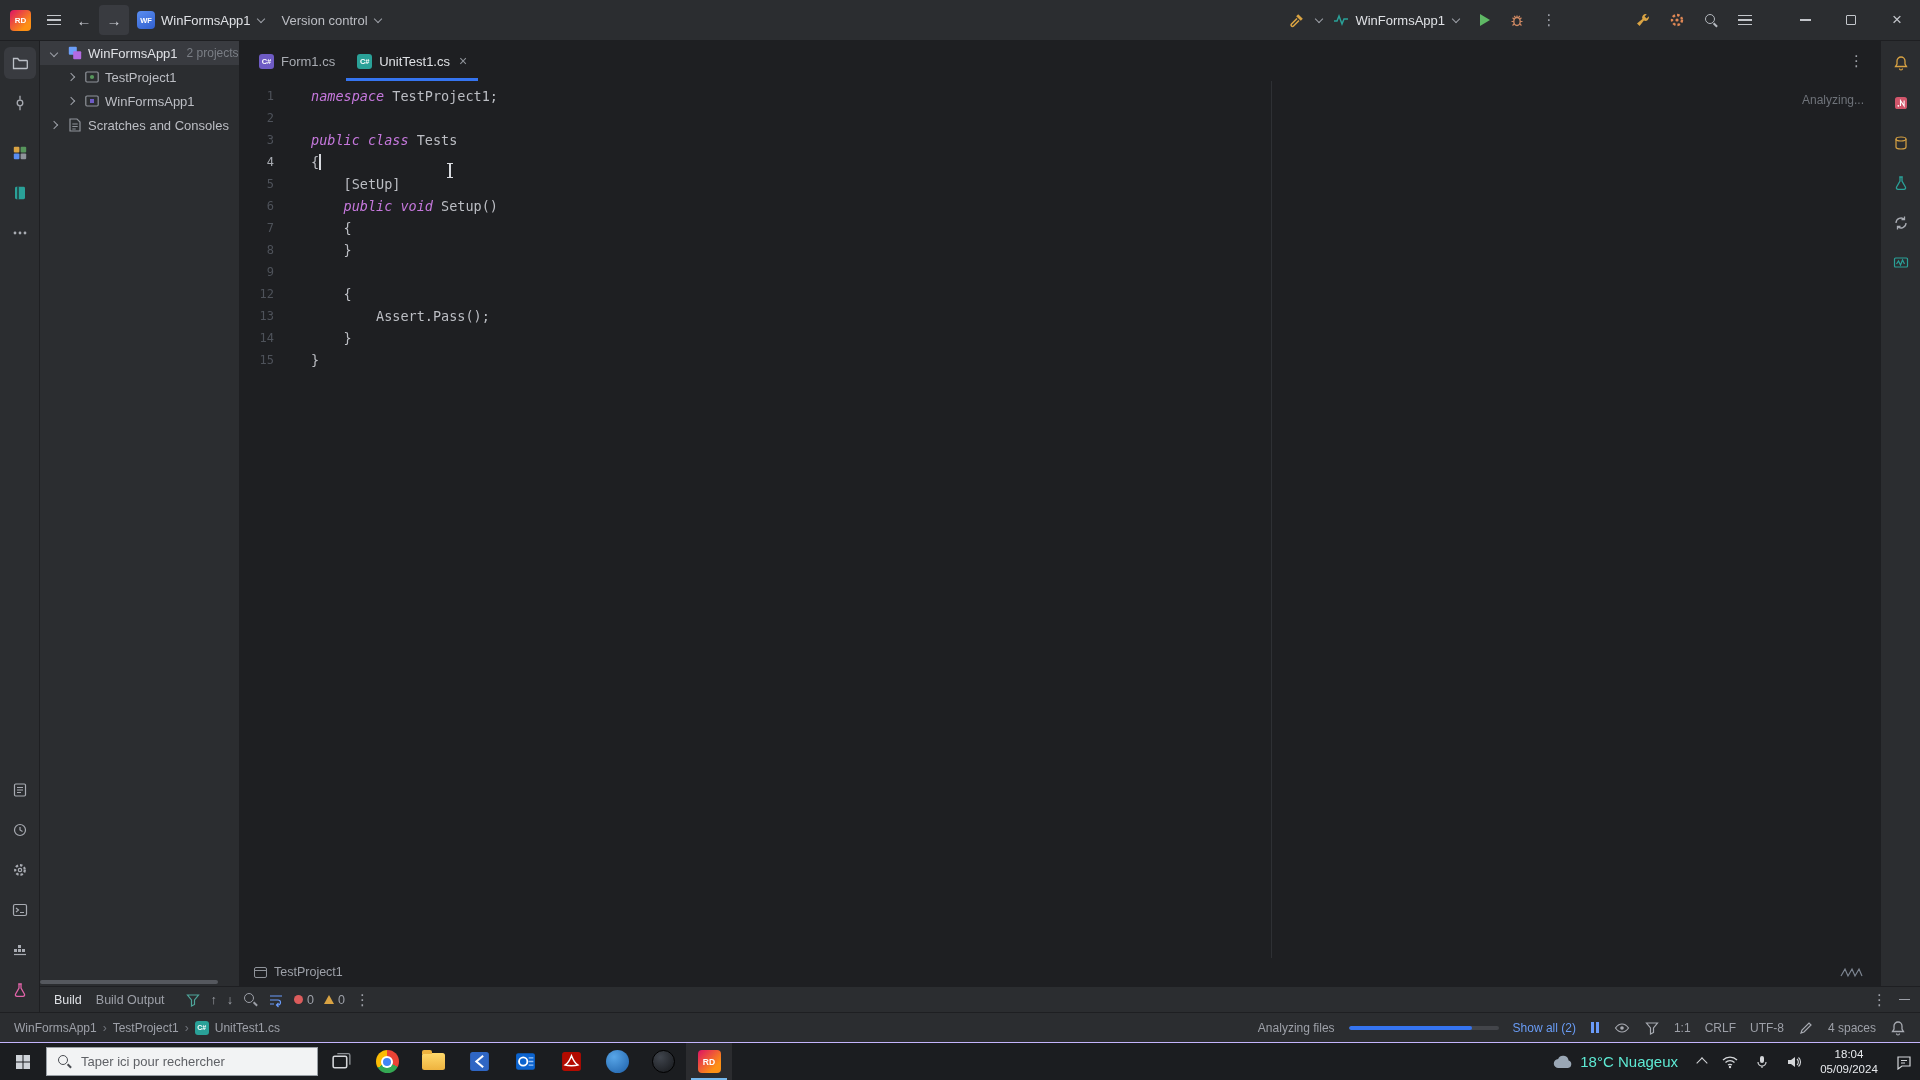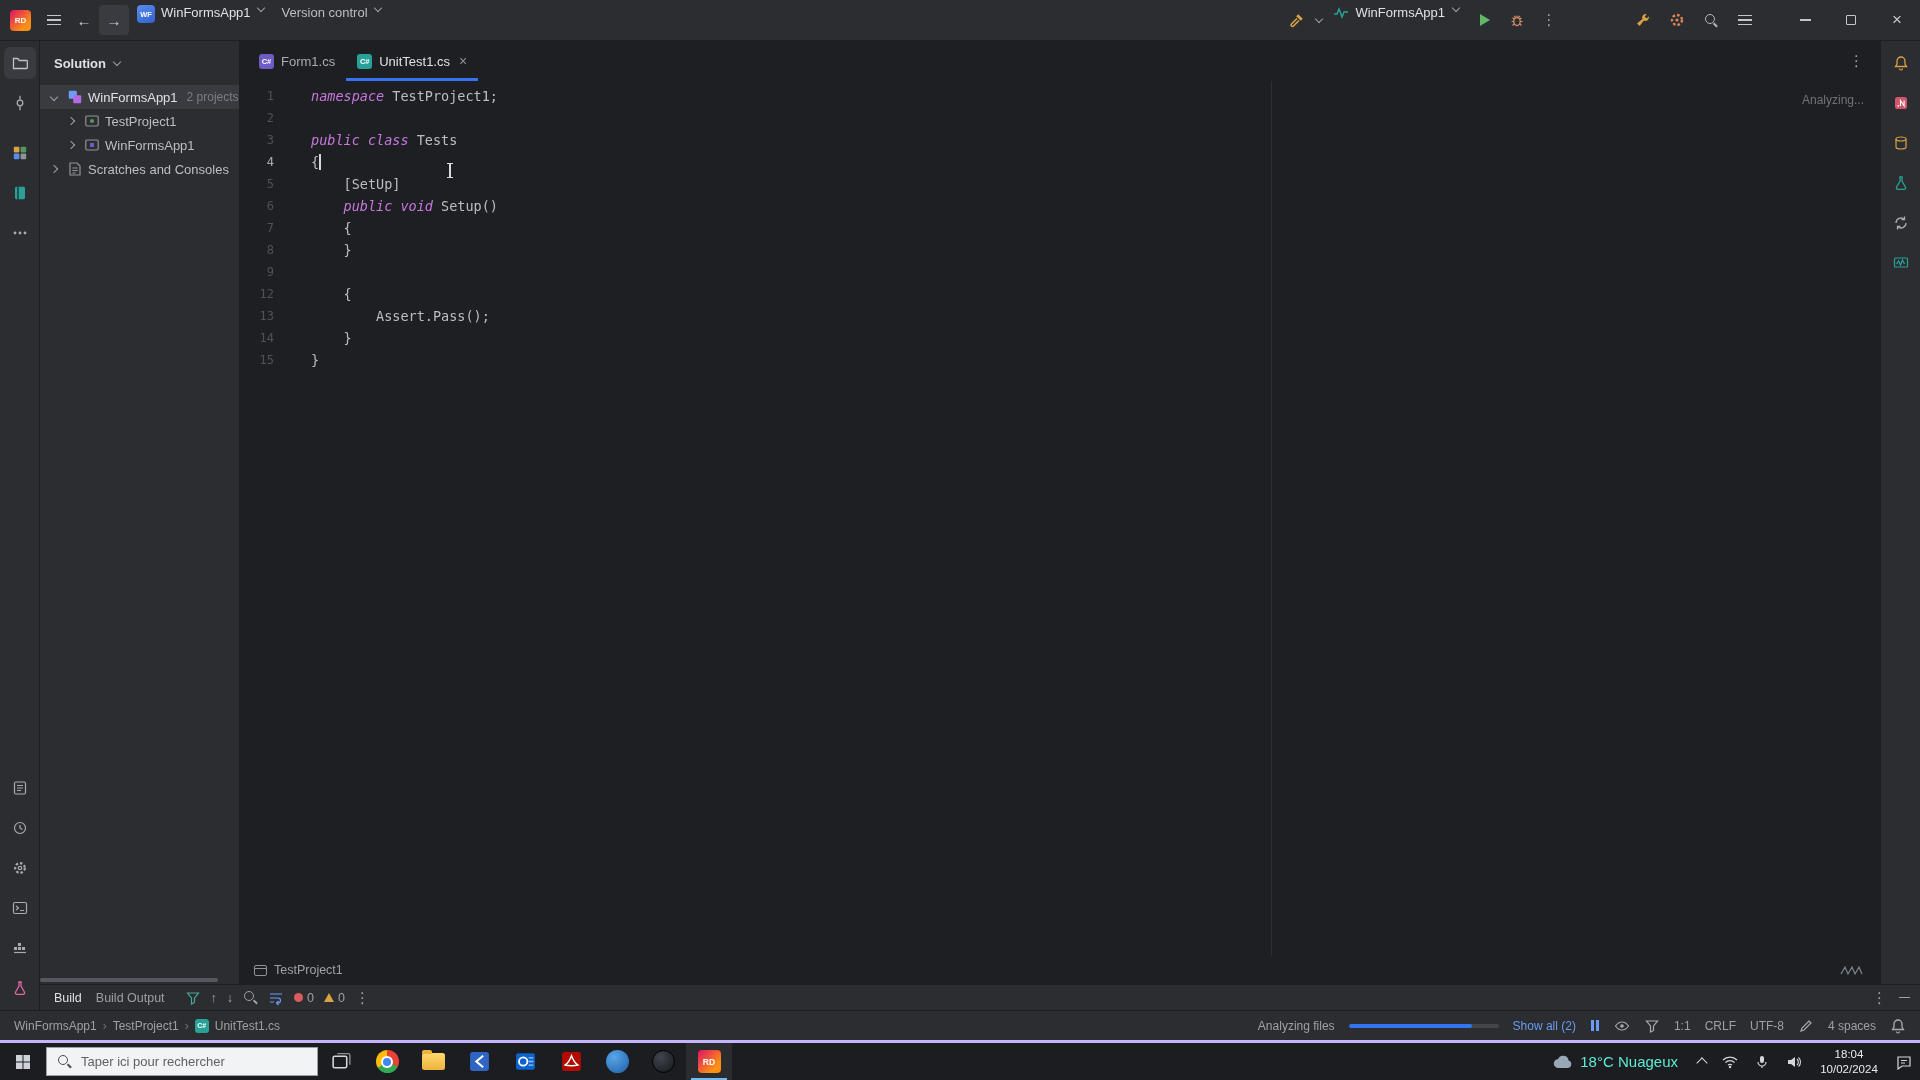--- a/index.html
+++ b/index.html
@@ -8,21 +8,21 @@
   #root{width:1920px;height:1080px;display:flex;flex-direction:column;background:#2b2d30}
 
   
   #titlebar{flex:0 0 40px;display:flex;align-items:center;background:#2b2d30;border-bottom:1px solid #1e1f22;padding-left:10px}
   .rider-logo{width:21px;height:21px;border-radius:4px;background:linear-gradient(135deg,#dd1265,#fd9014 75%);
     color:#fff;font-size:8px;font-weight:bold;display:flex;align-items:center;justify-content:center;margin-right:8px}
   .tb-btn{height:30px;min-width:30px;padding:0 5px;display:flex;align-items:center;justify-content:center;border-radius:4px;color:#ced0d6;font-size:15px}
   .tb-btn.boxed{background:#393b40}
   .burger{width:14px;height:10px;border-top:1.5px solid #c3c6cb;border-bottom:1.5px solid #c3c6cb;position:relative}
   .burger::before{content:"";position:absolute;left:0;right:0;top:3.2px;height:1.5px;background:#c3c6cb}
-  .tb-widget{height:30px;display:flex;align-items:flex-start;gap:6px;padding:0 8px;border-radius:4px;color:#dfe1e5}
+  .tb-widget{height:30px;display:flex;align-items:center;gap:6px;padding:0 8px;border-radius:4px;color:#dfe1e5}
   .wf-icon{width:18px;height:18px;border-radius:4px;background:linear-gradient(150deg,#5a8df0,#3160cf);color:#fff;font-size:7.5px;font-weight:bold;display:flex;align-items:center;justify-content:center}
   .vcs-label{color:#bcbec4}
   .dd-chev{width:9px;height:9px;display:inline-block;position:relative}
   .dd-chev::before{content:"";position:absolute;top:0;left:1.5px;width:5px;height:5px;border-right:1.3px solid #9da0a8;border-bottom:1.3px solid #9da0a8;transform:rotate(45deg)}
   .tb-spacer{flex:1}
   .run-group{display:flex;align-items:center;gap:2px}
   .play-tri{width:0;height:0;border-left:10px solid #5fb865;border-top:6px solid transparent;border-bottom:6px solid transparent}
   .ellipsis-v{font-size:15px;color:#9da0a8;font-family:"DejaVu Sans",sans-serif}
   .tools-group{display:flex;align-items:center;gap:4px;margin-left:64px}
   .magnifier{width:15px;height:15px;position:relative;display:inline-block;color:#b4b8be}
@@ -102,21 +102,21 @@
   .mini-cs{display:inline-flex;width:14px;height:14px;border-radius:3px;background:#2aa198;color:#fff;font-size:7px;font-weight:bold;align-items:center;justify-content:center}
   .sb-right{margin-left:auto;display:flex;align-items:center;gap:14px}
   .sb-link{color:#699cf5}
   .progress{width:150px;height:4px;border-radius:2px;background:#43454a;overflow:hidden}
   .progress i{display:block;height:100%;background:#3574f0;border-radius:2px}
   .pause-ic{width:10px;height:11px;position:relative;display:inline-block}
   .pause-ic::before,.pause-ic::after{content:"";position:absolute;top:0;bottom:0;width:3px;background:#6a9bfa}
   .pause-ic::before{left:1px}.pause-ic::after{right:1px}
 
   
-  #taskbar{flex:0 0 37px;background:#1b1d20;border-top:3px solid #c4b5fd;display:flex;align-items:stretch}
+  #taskbar{flex:0 0 37px;background:#1b1d20;border-top:1px solid #c4b5fd;display:flex;align-items:stretch}
   .tb-start{width:46px;display:flex;align-items:center;justify-content:center}
   .tb-search{align-self:center;width:272px;height:29px;background:#f2f3f4;border:1px solid #9aa0a6;display:flex;align-items:center;gap:9px;padding:0 10px;color:#5f6166;font-size:13px;white-space:nowrap;overflow:hidden}
   .tb-search .magnifier{color:#4a4d52;flex:0 0 15px}
   .tb-app{width:46px;display:flex;align-items:center;justify-content:center;position:relative}
   .tb-app.active{background:rgba(255,255,255,.07)}
   .tb-app.active::after{content:"";position:absolute;left:5px;right:5px;bottom:0;height:2px;background:#76b9ed}
   .app-chrome{width:23px;height:23px;border-radius:50%;background:conic-gradient(#ea4335 0 33%,#34a853 0 66%,#fbbc05 0 100%);position:relative;display:block}
   .app-chrome::before{content:"";position:absolute;inset:5.5px;border-radius:50%;background:#fff}
   .app-chrome::after{content:"";position:absolute;inset:7.5px;border-radius:50%;background:#4285f4}
   .app-folder{width:23px;height:17px;background:linear-gradient(#ffd96b,#eeb33f);border-radius:2.5px;position:relative;display:block}
@@ -328,24 +328,20 @@
               </svg>
             </span>
           </div>
         </div>
     </nav>
 
     <div id="main-right">
       <div id="panels">
 
         <aside id="solution-panel">
-          <div class="sp-header">
-            <span>Solution</span>
-            <span class="dd-chev"></span>
-          </div>
           <div>
               <div class="tree-row selected" style="padding-left: 6px;">
                 <span class="chev down"></span>
                 <span class="ic">
                   <svg viewBox="0 0 16 16">
                     <rect x="1.8" y="1.8" width="8" height="8" rx="1" fill="#6c9ef8"></rect>
                     <rect x="6.2" y="6.2" width="8" height="8" rx="1" fill="#b36ae2"></rect>
                   </svg>
                 </span>
                 <span class="tree-label">WinFormsApp1</span>
@@ -679,21 +675,21 @@
       <div class="tray-item">
         <span class="ic">
             <svg viewBox="0 0 16 16">
               <path d="M2 6h3l4-3v10l-4-3H2z" fill="#d4d6d9"></path>
               <path d="M11 5a4 4 0 0 1 0 6M12.5 3.5a6 6 0 0 1 0 9" stroke="#d4d6d9" fill="none" stroke-width="1.1"></path>
             </svg>
           </span>
       </div>
       <div class="tray-clock">
         <div>18:04</div>
-        <div>10/02/2024</div>
+        <div>05/09/2024</div>
       </div>
       <div class="tray-item">
         <span class="ic">
             <svg viewBox="0 0 16 16">
               <path d="M2 3h12v9H6l-4 3z" fill="none" stroke="#d4d6d9" stroke-width="1.2"></path>
               <path d="M5 6.5h6M5 9h4" stroke="#d4d6d9" stroke-width="1.1"></path>
             </svg>
           </span>
       </div>
     </div>

